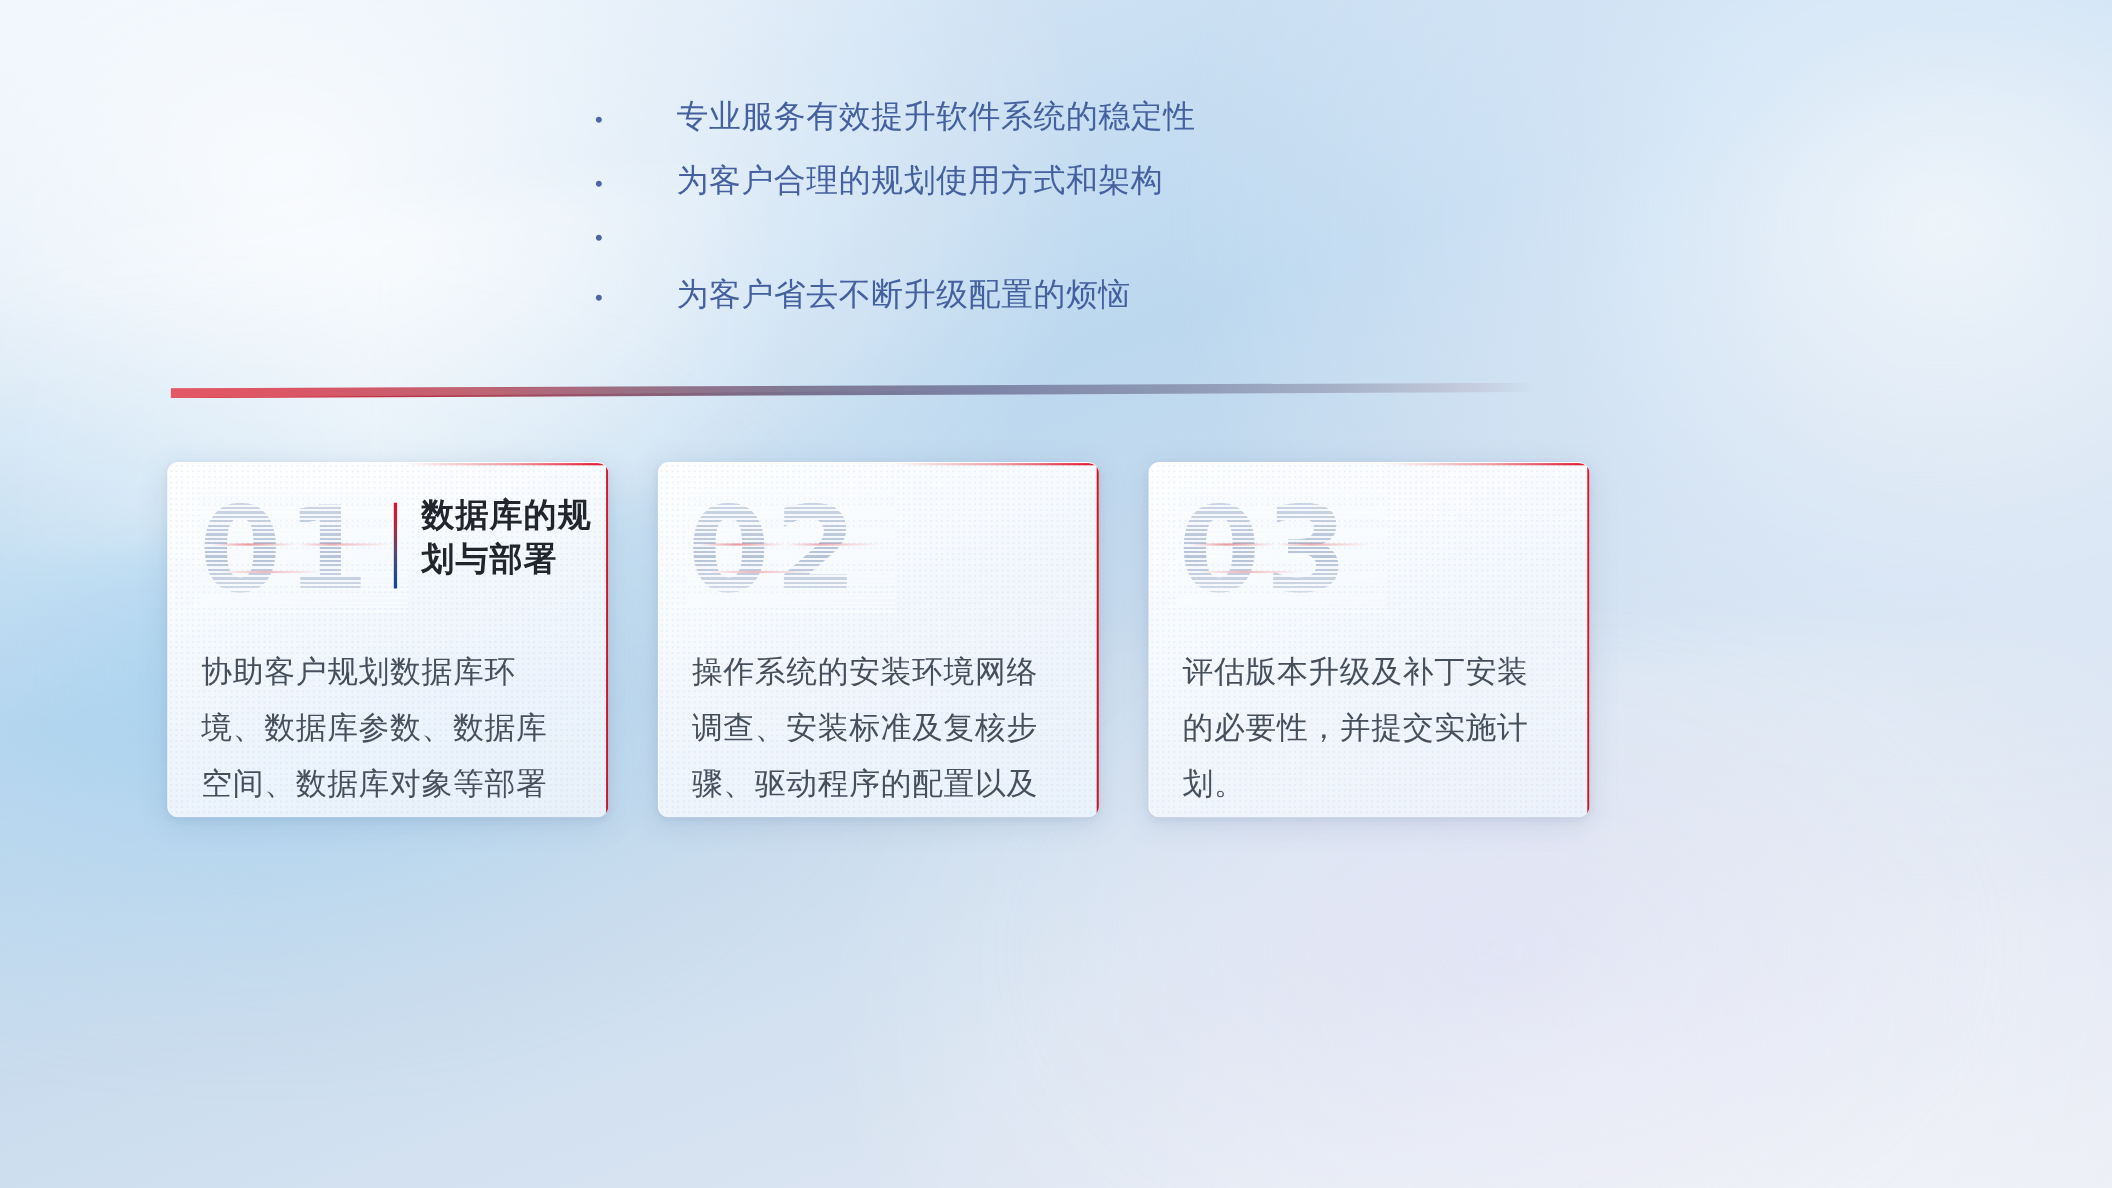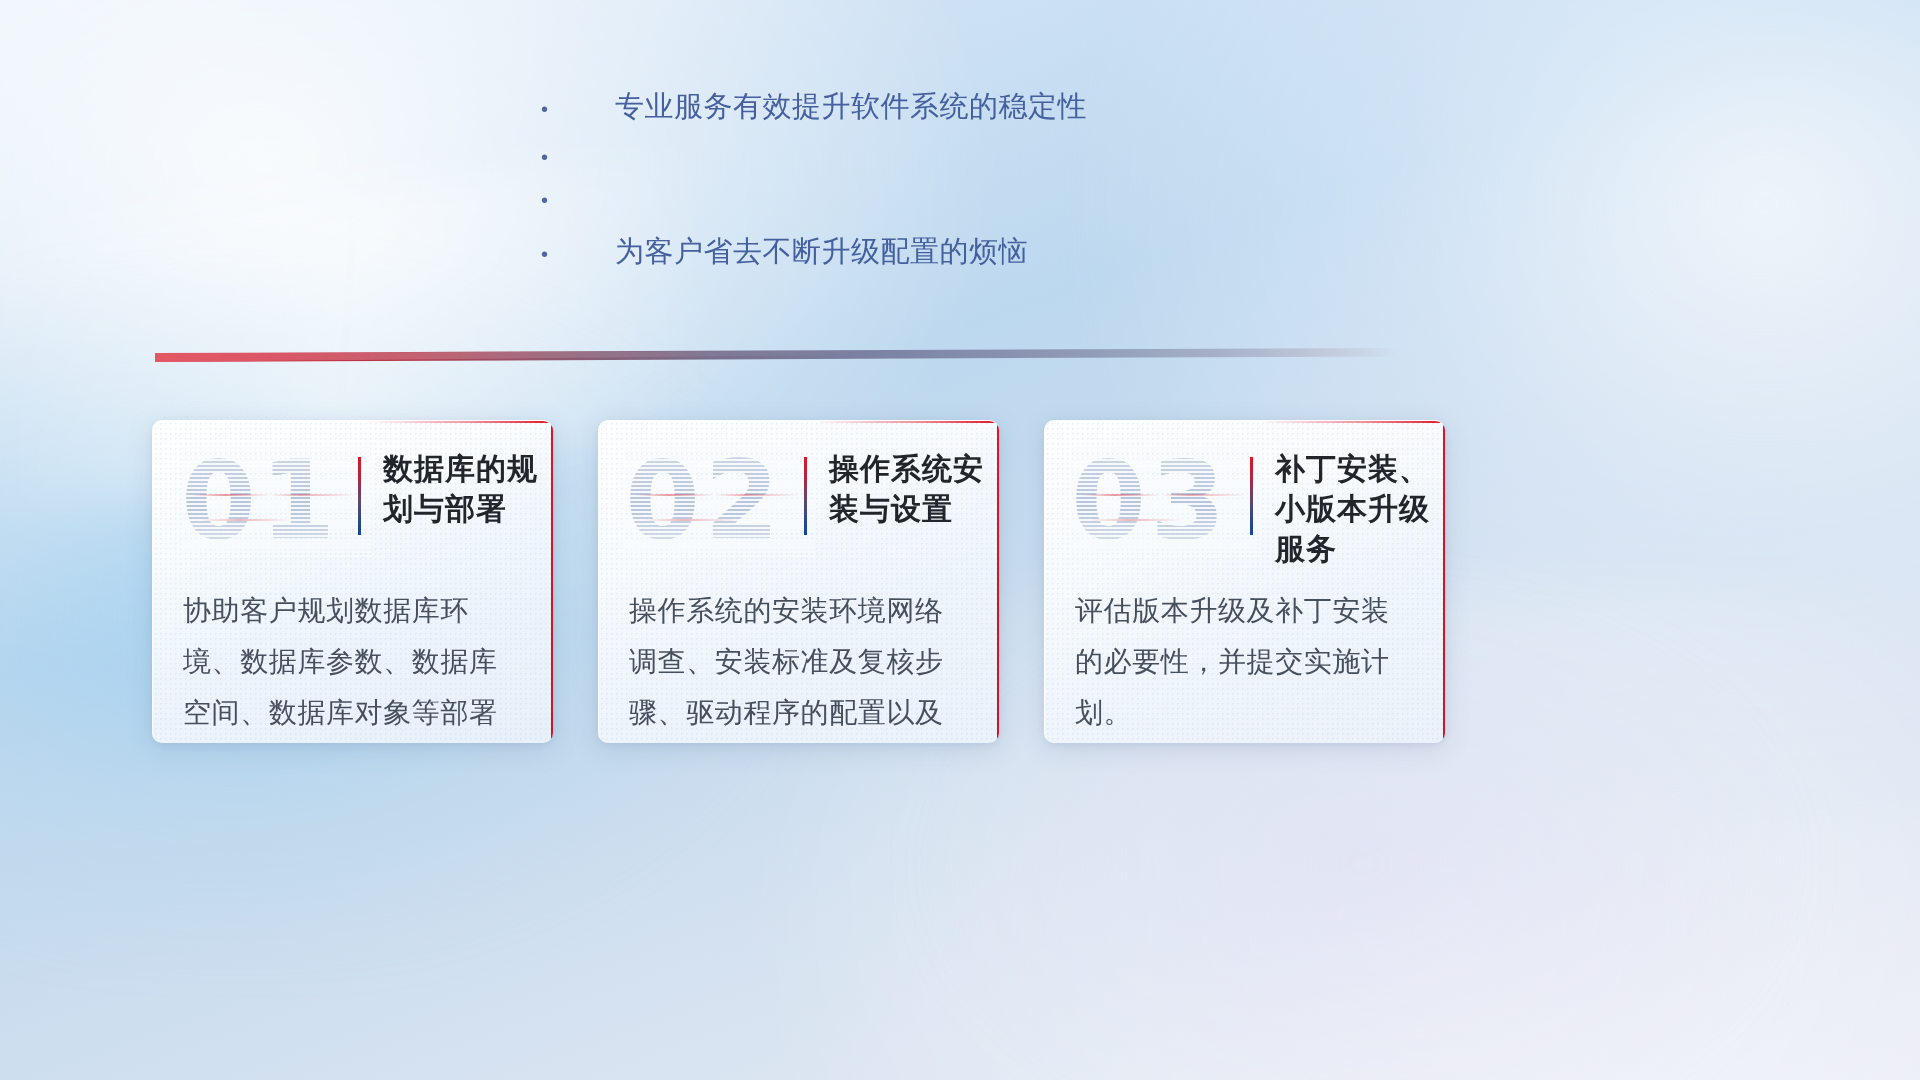--- a/index.html
+++ b/index.html
@@ -106,20 +106,21 @@
 <div id="bg-violet"></div>
 <div id="bg-streak"></div>
 
 <div id="bullets">
   <div class="bullet-row">
     <span class="bullet-dot">•</span>
     <span class="bullet-text">专业服务有效提升软件系统的稳定性</span>
   </div>
   <div class="bullet-row">
     <span class="bullet-dot">•</span>
+    <span class="bullet-text">为客户合理的规划使用方式和架构</span>
   </div>
   <div class="bullet-row">
     <span class="bullet-dot">•</span>
   </div>
   <div class="bullet-row">
     <span class="bullet-dot">•</span>
     <span class="bullet-text">为客户省去不断升级配置的烦恼</span>
   </div>
 </div>
 
@@ -146,35 +147,27 @@
   </div>
 
   <div class="card">
     <div class="card-dots"></div>
     <div class="wm">
       <div class="wm-num">02</div>
       <div class="wm-scan"></div>
       <div class="wm-glitch"></div>
       <div class="wm-glitch2"></div>
     </div>
-    <div class="title-block">
-      <div class="title-bar"></div>
-      <div class="card-title">操作系统安装与设置</div>
-    </div>
     <div class="card-body">操作系统的安装环境网络调查、安装标准及复核步骤、驱动程序的配置以及系统的设置等内容。</div>
   </div>
 
   <div class="card">
     <div class="card-dots"></div>
     <div class="wm">
       <div class="wm-num">03</div>
       <div class="wm-scan"></div>
       <div class="wm-glitch"></div>
       <div class="wm-glitch2"></div>
     </div>
-    <div class="title-block">
-      <div class="title-bar"></div>
-      <div class="card-title">补丁安装、小版本升级服务</div>
-    </div>
     <div class="card-body">评估版本升级及补丁安装的必要性，并提交实施计划。</div>
   </div>
 
 </div>
 
 </body></html>

